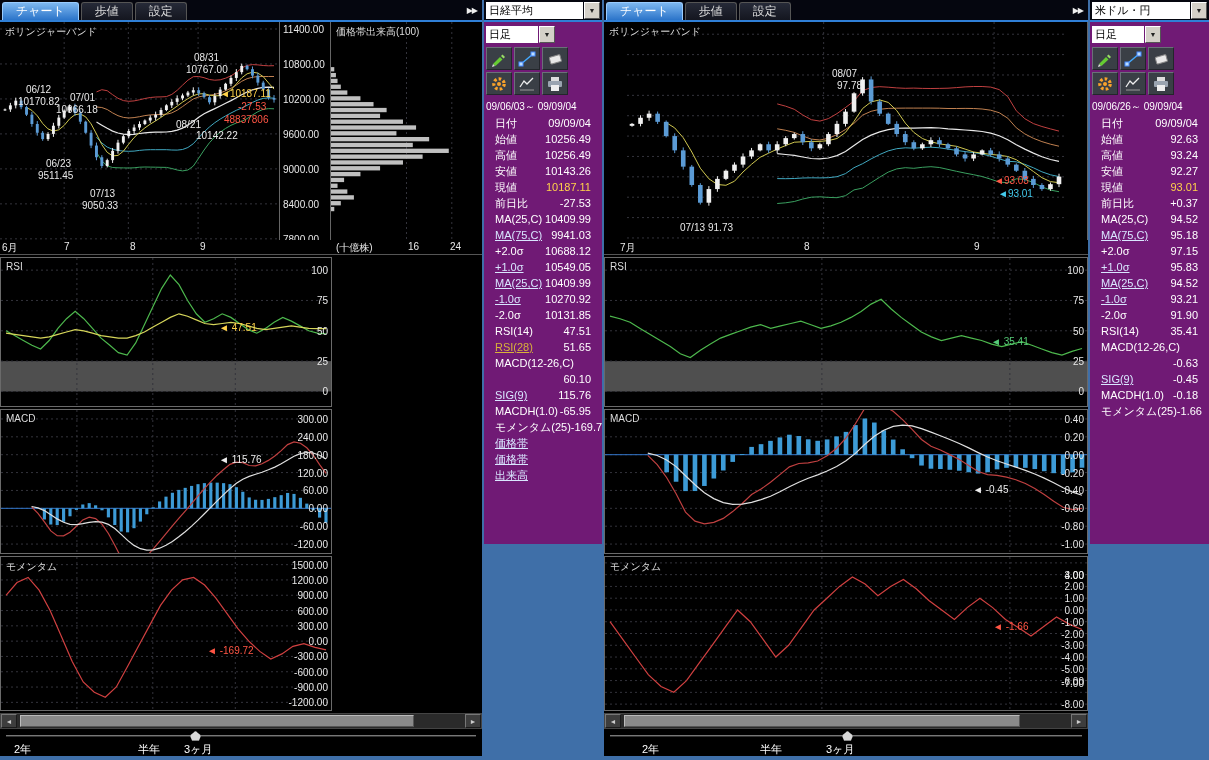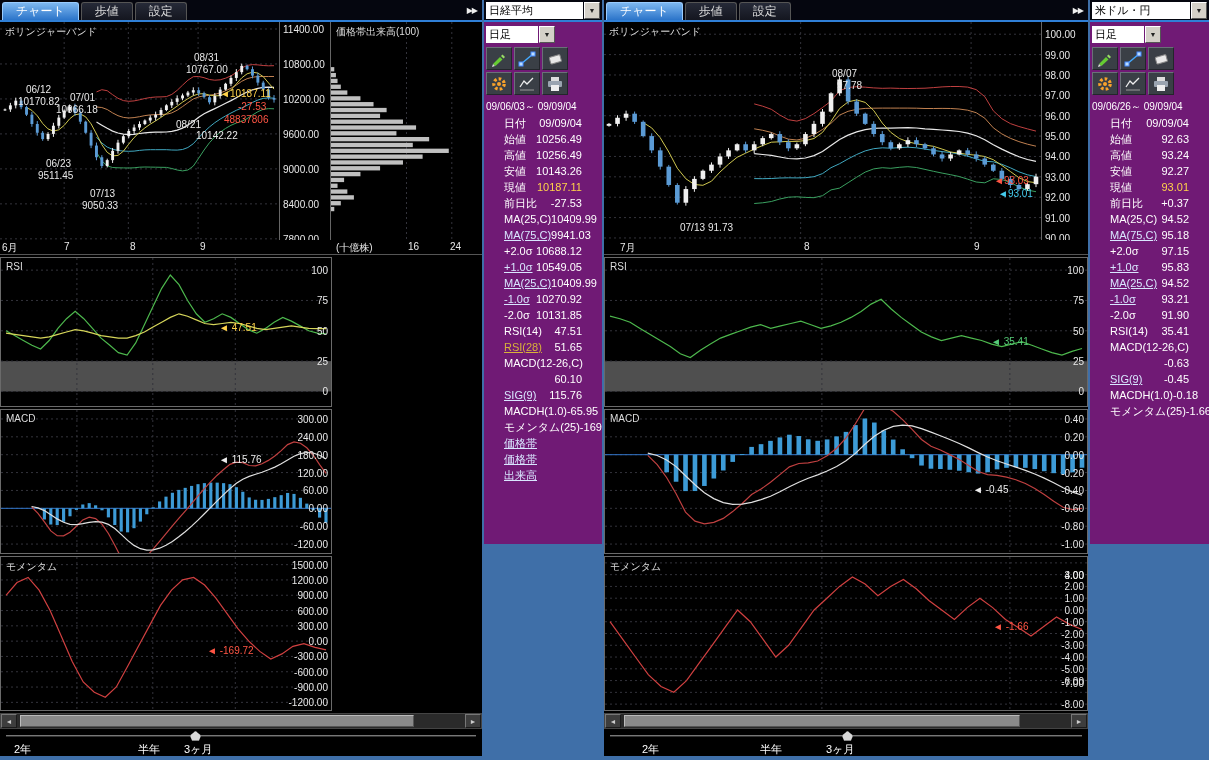--- a/index.html
+++ b/index.html
@@ -48,21 +48,21 @@
   
   .instr{height:22px;background:#05060f;border-bottom:2px solid #2f7fd6;display:flex;align-items:center;padding:0 2px;gap:1px}
   .dd{flex:1;height:17px;background:#fff;color:#000;font-size:11px;display:flex;align-items:center;padding:0 3px;overflow:hidden;white-space:nowrap}
   .ddsmall{flex:none;width:52px}
   .ddbtn{width:16px;height:17px;background:#d4d0c8;border:1px solid;border-color:#fff #555 #555 #fff;color:#222;font-size:7px;display:flex;align-items:center;justify-content:center}
   .period{display:flex;align-items:center;gap:1px;padding:4px 2px 2px 2px}
   .tools{display:flex;flex-wrap:wrap;gap:2px;padding:2px;width:92px}
   .tbtn{width:26px;height:23px;background:#3a3f46;border:1px solid;border-color:#6a7078 #23262b #23262b #6a7078;display:flex;align-items:center;justify-content:center}
   .range{font-size:10px;color:#fff;padding:3px 2px 1px 2px;white-space:nowrap}
   .rows{flex:1;overflow:hidden}
-  .drow{display:flex;justify-content:space-between;height:16px;line-height:16px;padding:0 20px;font-size:11px;color:#fff}
+  .drow{display:flex;justify-content:space-between;height:16px;line-height:16px;padding:0 11px;font-size:11px;color:#fff}
   .drow .lbl{white-space:nowrap}
   .drow .val{white-space:nowrap}
   .link{text-decoration:underline;color:#d9e6ff}
   .gold{color:#d8b23a}
   .yellow{color:#ffd24a}
 </style>
 </head>
 <body>
 
 <div class="app">
@@ -706,33 +706,20 @@
         <span class="ptitle">ボリンジャーバンド</span>
         <div class="annlayer" id="aRP">
             <span style="left: 228px; top: 46px;">08/07</span>
             <span style="left: 233px; top: 58px;">97.78</span>
             <span style="left: 390px; top: 153px; color: rgb(255, 85, 68);">◄93.03</span>
             <span style="left: 394px; top: 166px; color: rgb(68, 204, 238);">◄93.01</span>
             <span style="left: 76px; top: 200px;">07/13</span>
             <span style="left: 104px; top: 200px;">91.73</span>
           </div>
       </div>
-      <div class="yaxis" id="yRP">
-          <span style="top: 7.2243px;">100.00</span>
-          <span style="top: 27.5981px;">99.00</span>
-          <span style="top: 47.972px;">98.00</span>
-          <span style="top: 68.3458px;">97.00</span>
-          <span style="top: 88.7196px;">96.00</span>
-          <span style="top: 109.093px;">95.00</span>
-          <span style="top: 129.467px;">94.00</span>
-          <span style="top: 149.841px;">93.00</span>
-          <span style="top: 170.215px;">92.00</span>
-          <span style="top: 190.589px;">91.00</span>
-          <span style="top: 210.963px;">90.00</span>
-        </div>
     </div>
     <div class="xaxis" id="xR">
         <span style="left: 16px;">7月</span>
         <span style="left: 200px;">8</span>
         <span style="left: 370px;">9</span>
       </div>
     <div class="ind" style="height:150px">
       <svg class="plot" id="sRR" viewBox="0 0 482 148">
           <rect x="0" y="103.11475409836065" width="482" height="30.32786885245902" fill="#4f4f4f"></rect>
           <line x1="0" x2="482" y1="12.131147540983605" y2="12.131147540983605" stroke="#33333b" stroke-dasharray="2 3"></line>

